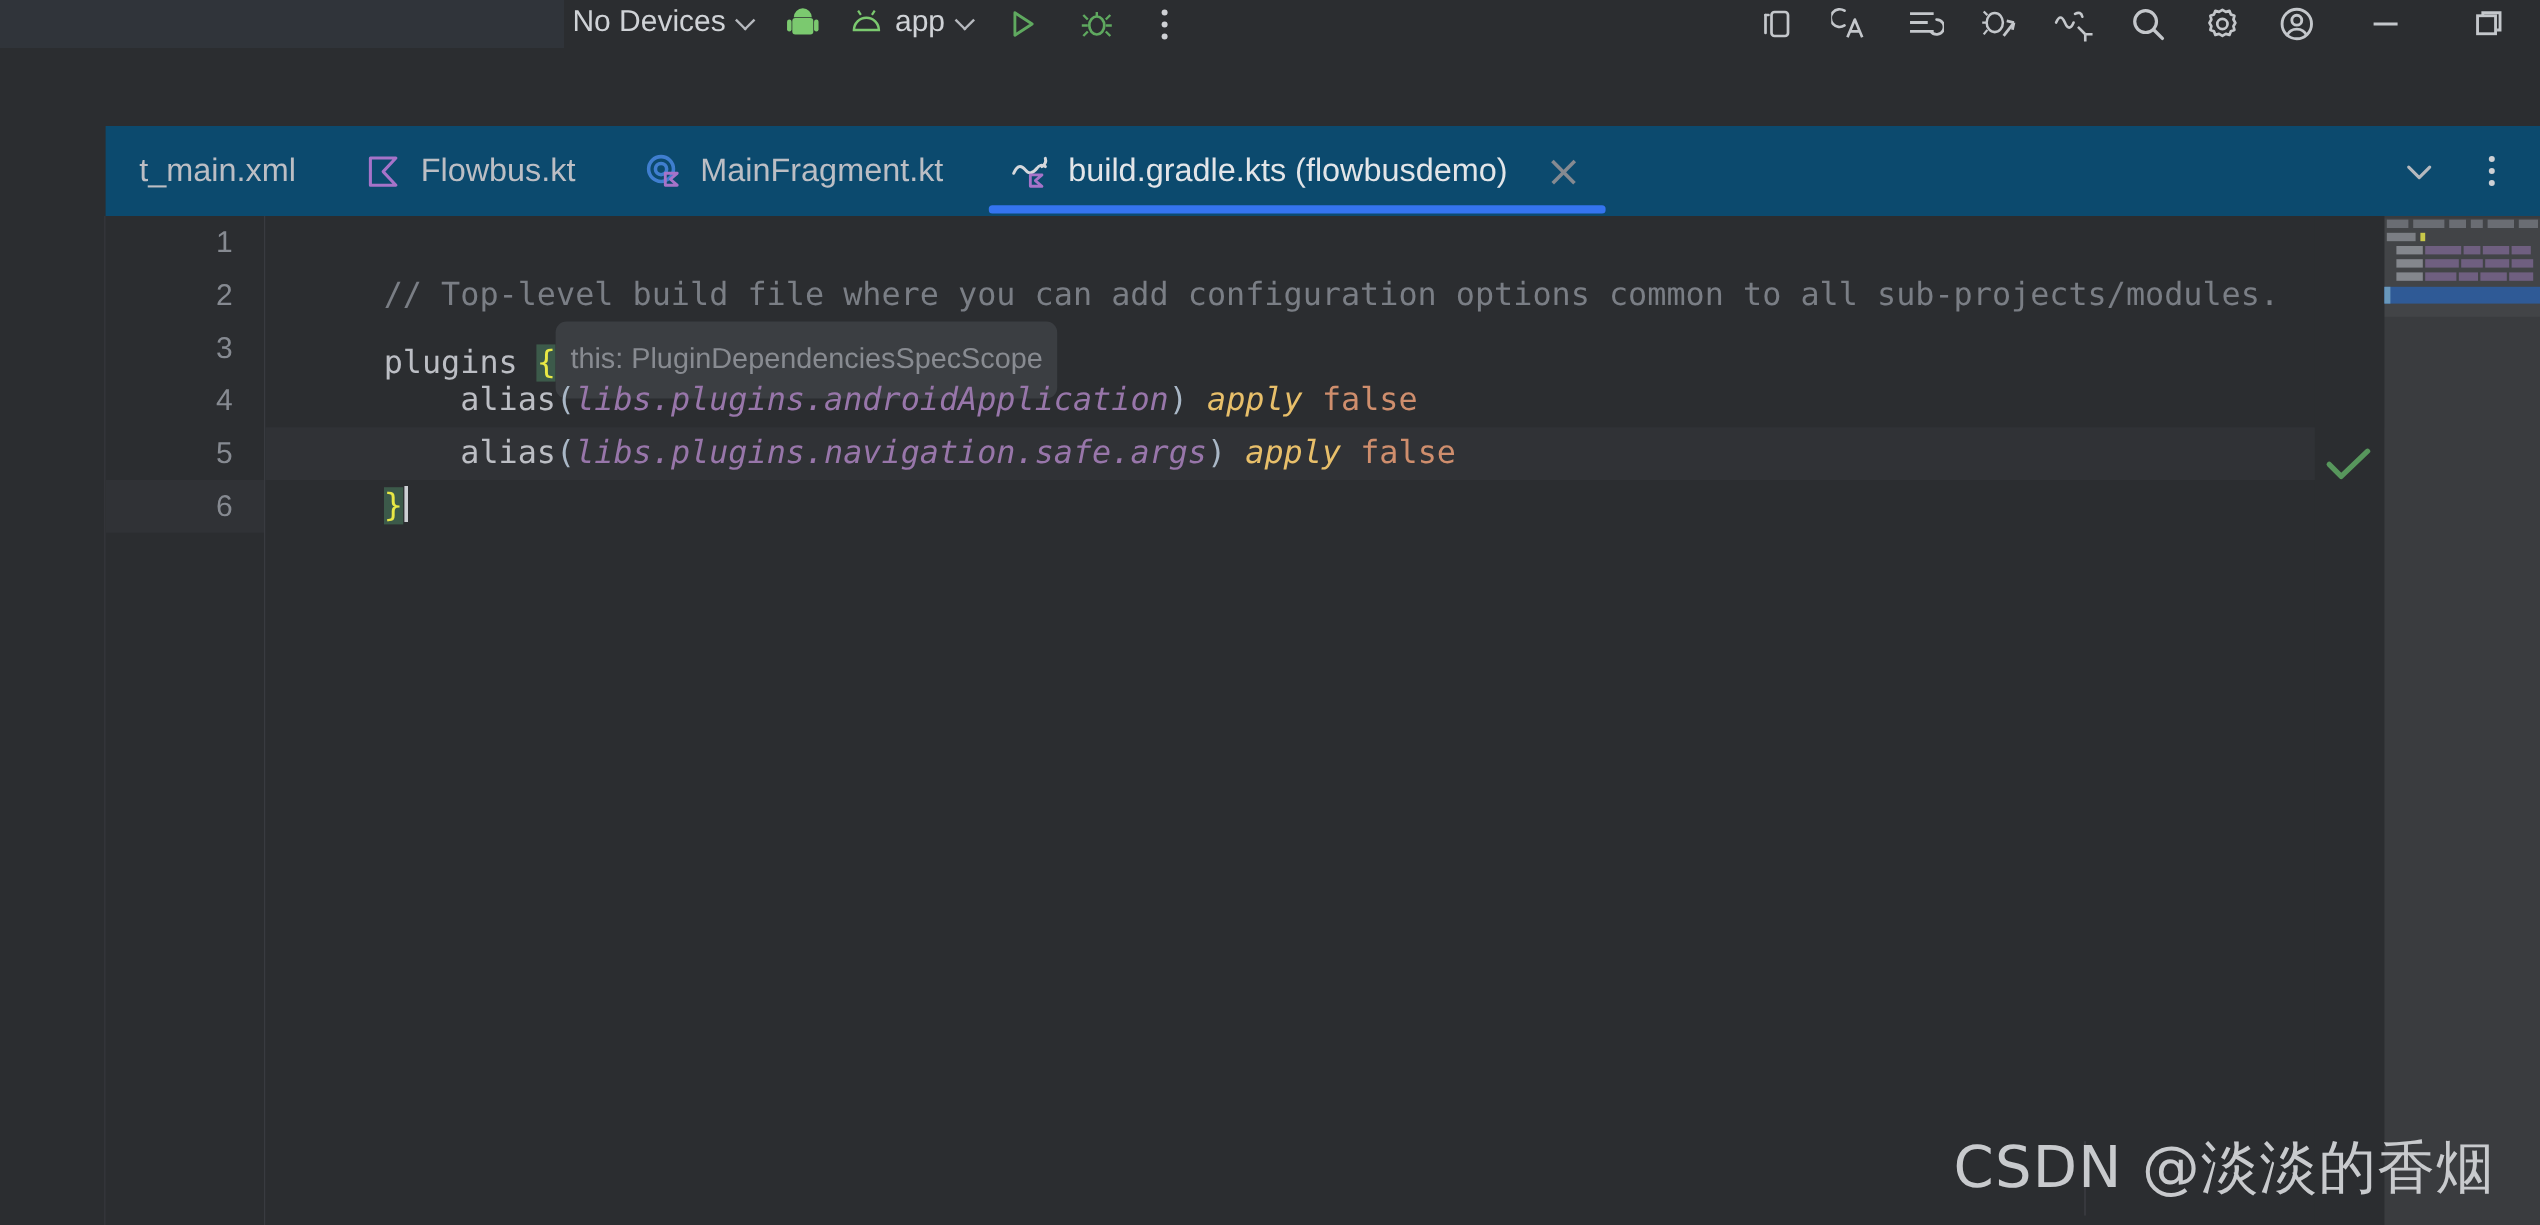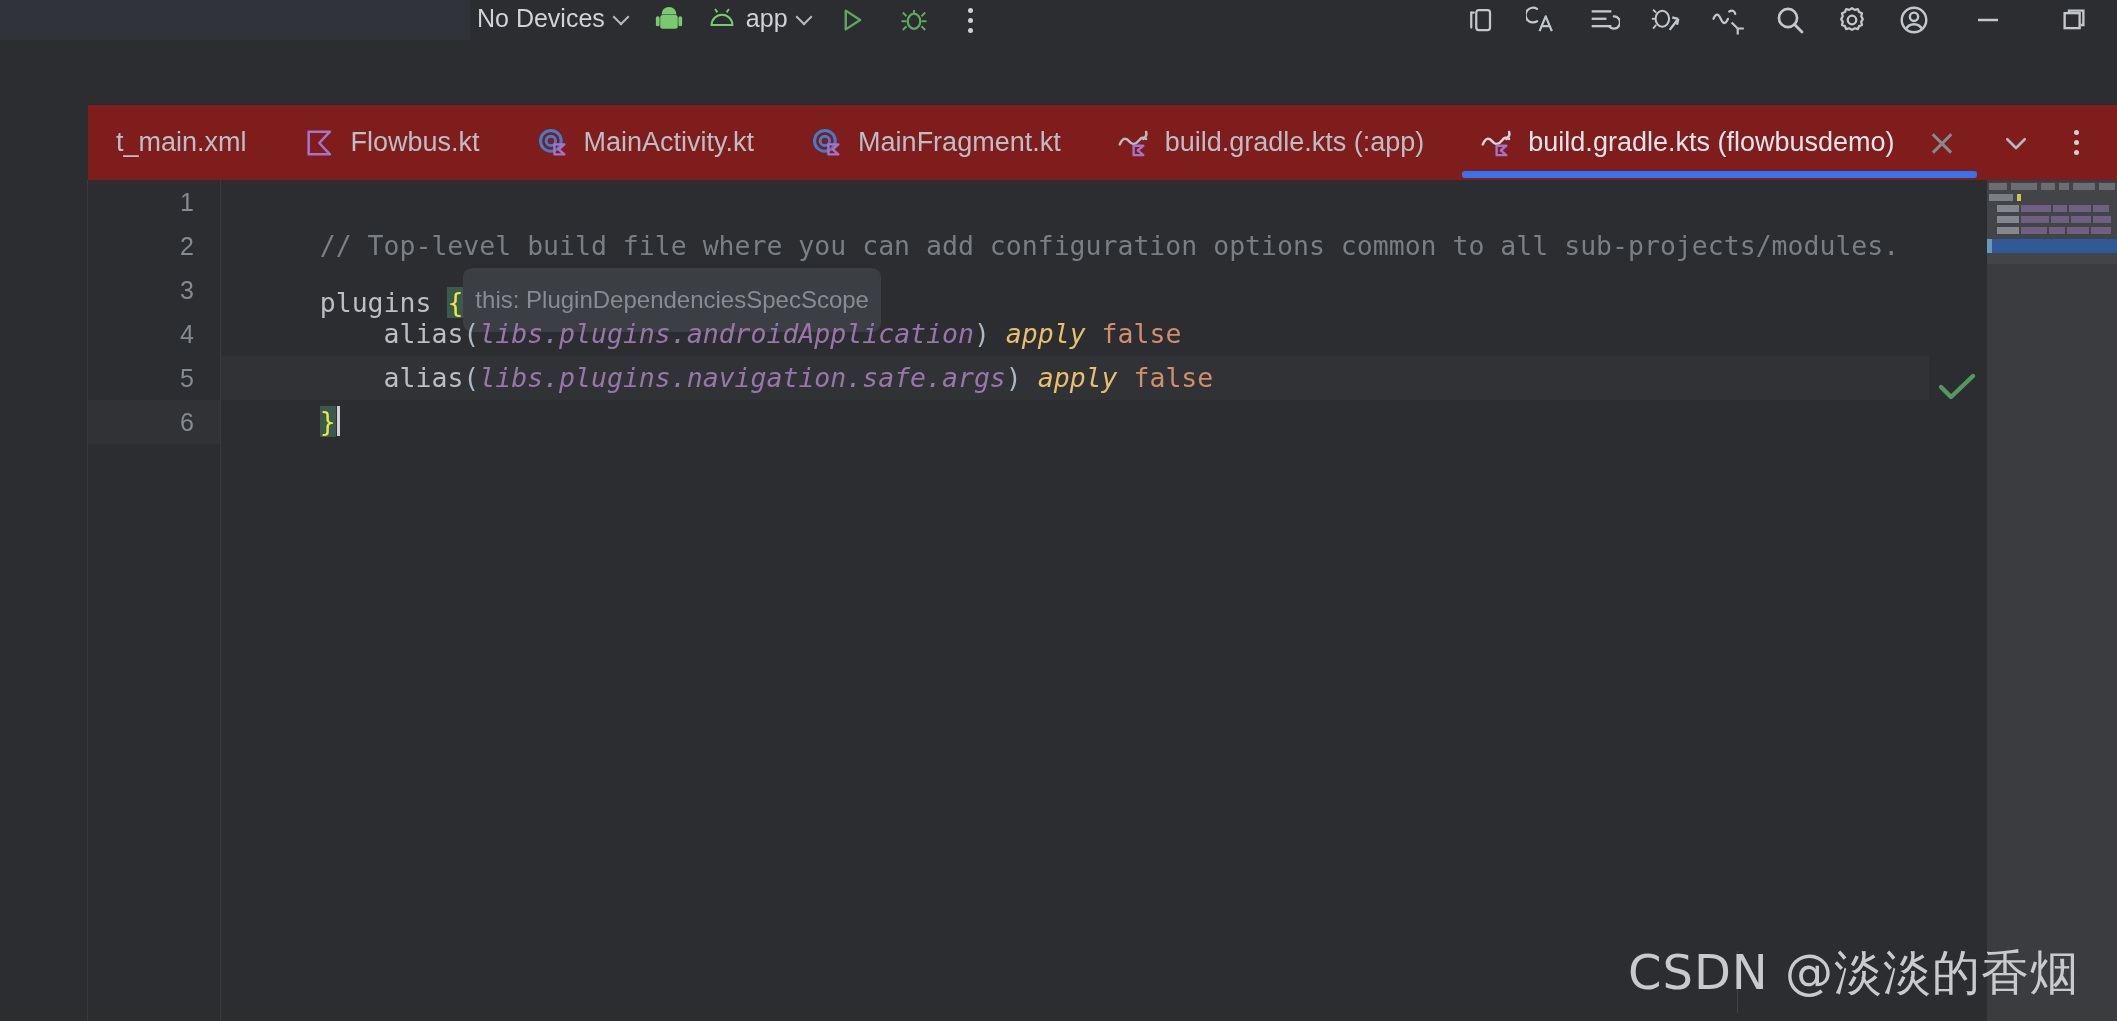--- a/index.html
+++ b/index.html
@@ -38,21 +38,21 @@
   .dot3 { display:flex; flex-direction:column; gap:5px; align-items:center; }
   .dot3 i { width: 5px; height: 5px; border-radius: 50%; background: #ced0d4; display:block; }
 
   
   #tabbar-bg {
     position: absolute; left: 0; top: 40px; width: 2117px; height: 65px;
     background: #2b2d30;
   }
   #tabbar {
     position: absolute; left: 0; top: 105px; width: 2117px; height: 75px;
-    background: #7f1d1d;
+    background: #0c4a6e;
     display: flex; align-items: stretch;
   }
   #tab-gutter-stub {
     width: 88px; height: 100%; background: #2b2d30;
   }
   .tab {
     display: flex; align-items: center; gap: 14px;
     padding: 0 28px; height: 100%;
     font-size: 27px; color: #bcbec4; white-space: nowrap;
     position: relative;
@@ -313,52 +313,32 @@
 
   <div class="tab">
     <span class="ticon">
       <svg width="34" height="34" viewBox="0 0 24 24">
         <path d="M4 4 h15 L11.5 12 L19 20 H4 Z" fill="none" stroke="#a673c9" stroke-width="1.8" stroke-linejoin="round"></path>
       </svg>
     </span>
     <span>Flowbus.kt</span>
   </div>
 
-  <div class="tab">
-    <span class="ticon">
-      <svg width="34" height="34" viewBox="0 0 24 24">
-        <circle cx="10.5" cy="10.5" r="7.3" fill="none" stroke="#3f7ecf" stroke-width="2.1"></circle>
-        <circle cx="10.5" cy="10.5" r="3.3" fill="none" stroke="#3f7ecf" stroke-width="2.1"></circle>
-        <path d="M13 13 h7 l-4 3.5 l4 3.5 h-7 z" fill="none" stroke="#a673c9" stroke-width="1.7" stroke-linejoin="round"></path>
-      </svg>
-    </span>
-    <span>MainActivity.kt</span>
-  </div>
 
   <div class="tab">
     <span class="ticon">
       <svg width="34" height="34" viewBox="0 0 24 24">
         <circle cx="10.5" cy="10.5" r="7.3" fill="none" stroke="#3f7ecf" stroke-width="2.1"></circle>
         <circle cx="10.5" cy="10.5" r="3.3" fill="none" stroke="#3f7ecf" stroke-width="2.1"></circle>
         <path d="M13 13 h7 l-4 3.5 l4 3.5 h-7 z" fill="none" stroke="#a673c9" stroke-width="1.7" stroke-linejoin="round"></path>
       </svg>
     </span>
     <span>MainFragment.kt</span>
   </div>
 
-  <div class="tab">
-    <span class="ticon">
-      <svg width="36" height="34" viewBox="0 0 26 24">
-        <path d="M2 13 q3 -7 7 -2 q3 4 7 -1 q2 -3 5 -1" fill="none" stroke="#b9bcc1" stroke-width="1.8" stroke-linecap="round"></path>
-        <path d="M19 9 q3 -2 2 -5" fill="none" stroke="#b9bcc1" stroke-width="1.8" stroke-linecap="round"></path>
-        <path d="M12 14 h7 l-4 3.4 l4 3.4 h-7 z" fill="none" stroke="#a673c9" stroke-width="1.7" stroke-linejoin="round"></path>
-      </svg>
-    </span>
-    <span>build.gradle.kts (:app)</span>
-  </div>
 
   <div class="tab active">
     <span class="ticon">
       <svg width="36" height="34" viewBox="0 0 26 24">
         <path d="M2 13 q3 -7 7 -2 q3 4 7 -1 q2 -3 5 -1" fill="none" stroke="#d6d8dc" stroke-width="1.8" stroke-linecap="round"></path>
         <path d="M19 9 q3 -2 2 -5" fill="none" stroke="#d6d8dc" stroke-width="1.8" stroke-linecap="round"></path>
         <path d="M12 14 h7 l-4 3.4 l4 3.4 h-7 z" fill="none" stroke="#a673c9" stroke-width="1.7" stroke-linejoin="round"></path>
       </svg>
     </span>
     <span>build.gradle.kts (flowbusdemo)</span>

